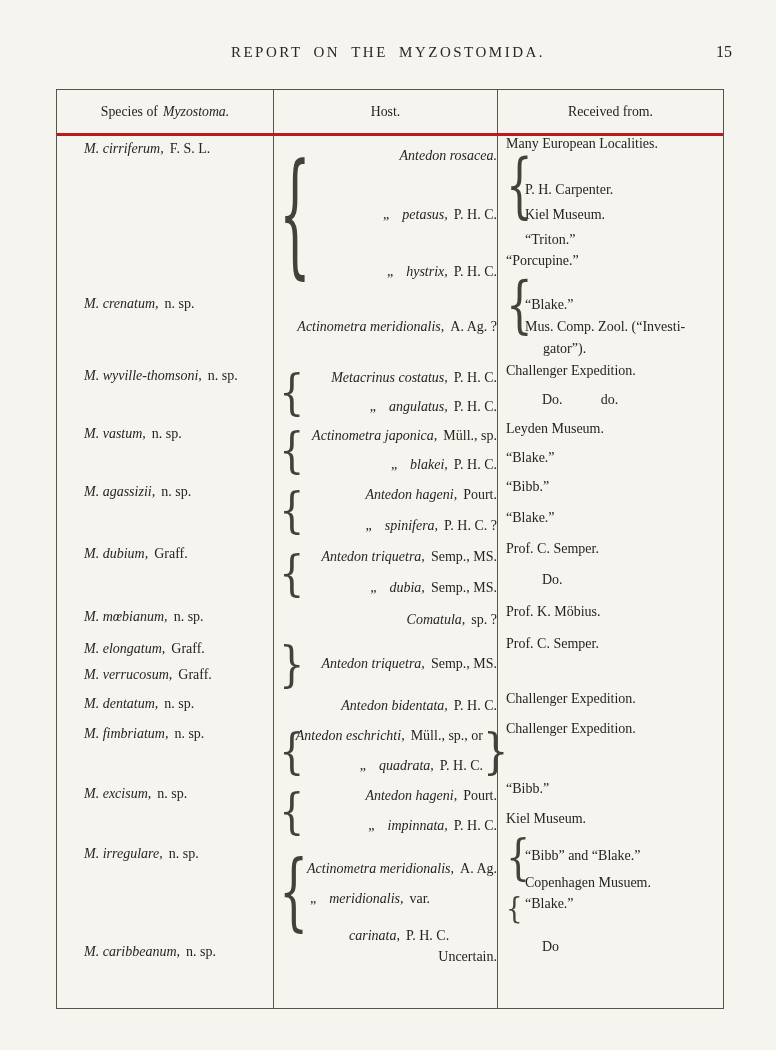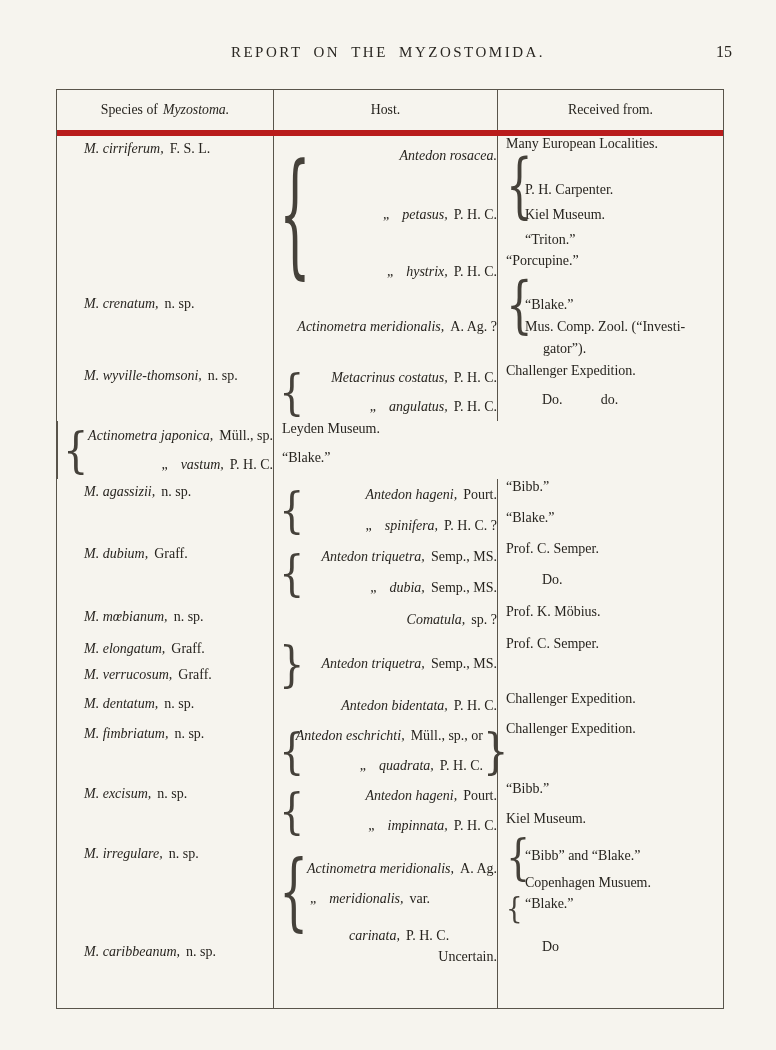--- a/index.html
+++ b/index.html
@@ -17,21 +17,21 @@
     color:#2a2722;
   }
   .pg-num { position:absolute; top:43px; right:44px; font-size:16px; }
 
   .tbl {
     position:absolute; left:56px; top:89px; width:668px;
     border:1.4px solid #59544b; background:transparent;
   }
   .hdr {
     display:grid; grid-template-columns:216px 224px 1fr;
-    height:46px; border-bottom:6px solid #b91c1c;font-family:Liberation Serif, serif;
+    height:46px; border-bottom:3px solid #b91c1c;font-family:Liberation Serif, serif;
   }
   .hc { display:flex; align-items:center; justify-content:center; font-size:13.8px; }
   .hc + .hc { border-left:1px solid #59544b; }
   .hc i { margin-left:5px; }
 
   .grp { display:grid; grid-template-columns:216px 224px 1fr; }
   .c1 { display:flex; flex-direction:column; padding-left:27px; font-size:14px; }
   .c2 { border-left:1px solid #59544b; display:flex; align-items:center; padding-left:5px; font-size:14px; }
   .c3 { border-left:1px solid #59544b; display:flex; flex-direction:column; justify-content:center; font-size:14px; }
 
@@ -164,30 +164,33 @@
           <span>Challenger Expedition.</span>
         </div>
       <div class="rrow" style="height:29px">
           <span class="ind-do">Do.</span>
           <span class="gap-do">do.</span>
         </div>
     </div>
   </div>
 
   <div class="grp" style="height:58px">
+    <div class="c1">
+      <div class="sp"><i>M. vastum,</i><span class="rm">n. sp.</span></div>
+    </div>
     <div class="c2">
       <span class="brace" style="font-size:40px;transform:scaleY(1.2)">{</span>
       <div class="hcol">
         <div class="hline" style="height:29px">
             <i>Actinometra japonica,</i>
             <span class="rm">Müll., sp.</span>
           </div>
         <div class="hline" style="height:29px">
             <span class="dit">„</span>
-            <i>vastum,</i>
+            <i>blakei,</i>
             <span class="rm">P. H. C.</span>
           </div>
       </div>
     </div>
     <div class="c3">
       <div class="rrow" style="height:29px">
           <span>Leyden Museum.</span>
         </div>
       <div class="rrow" style="height:29px">
           <span>“Blake.”</span>

